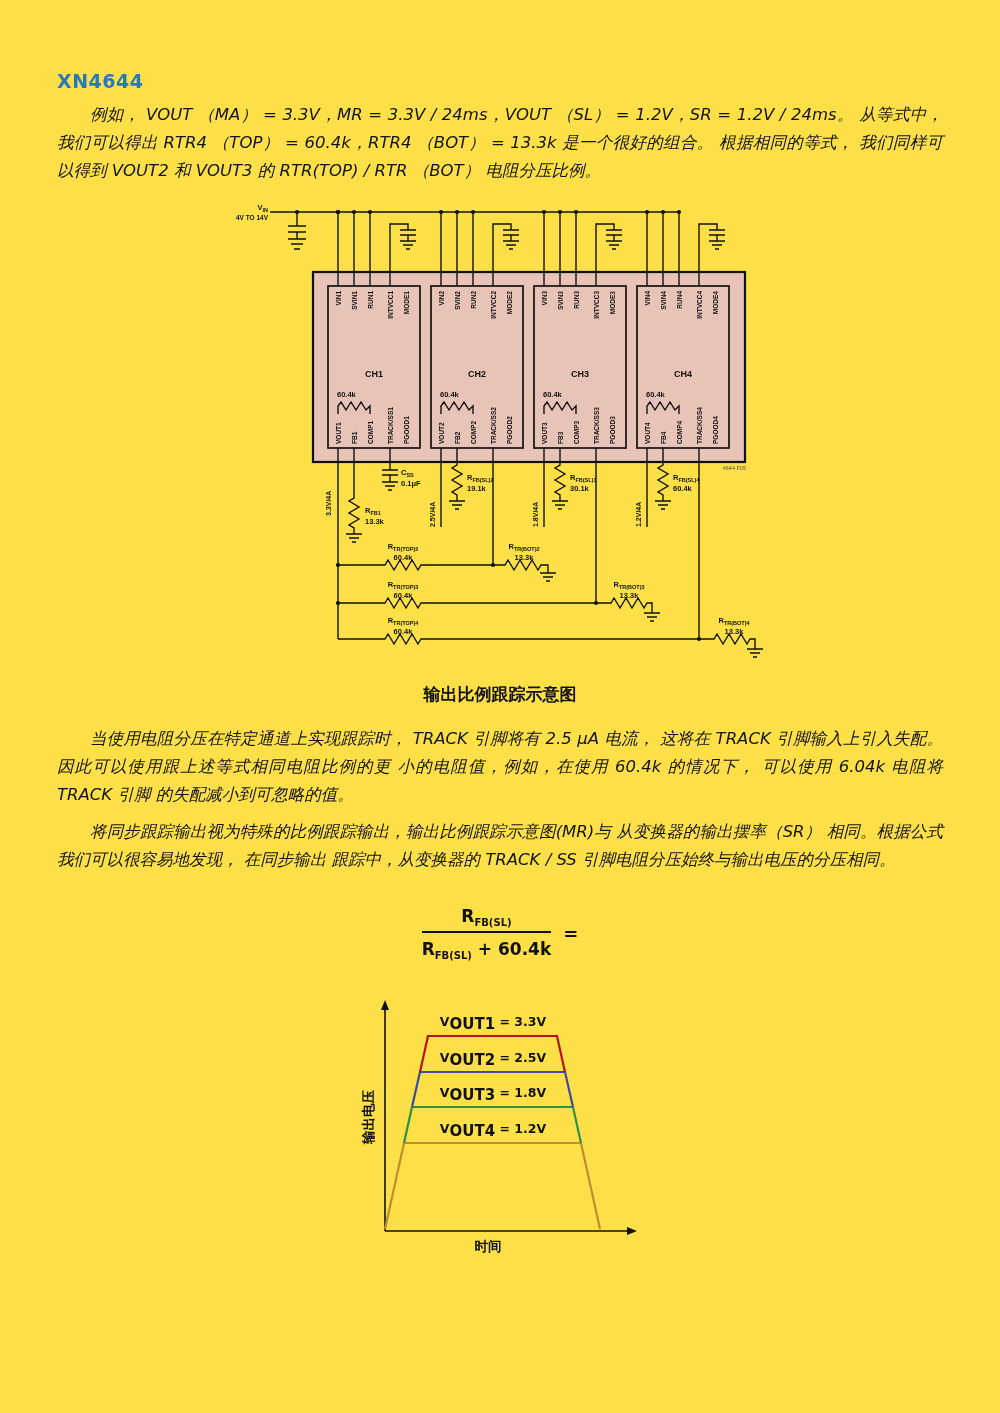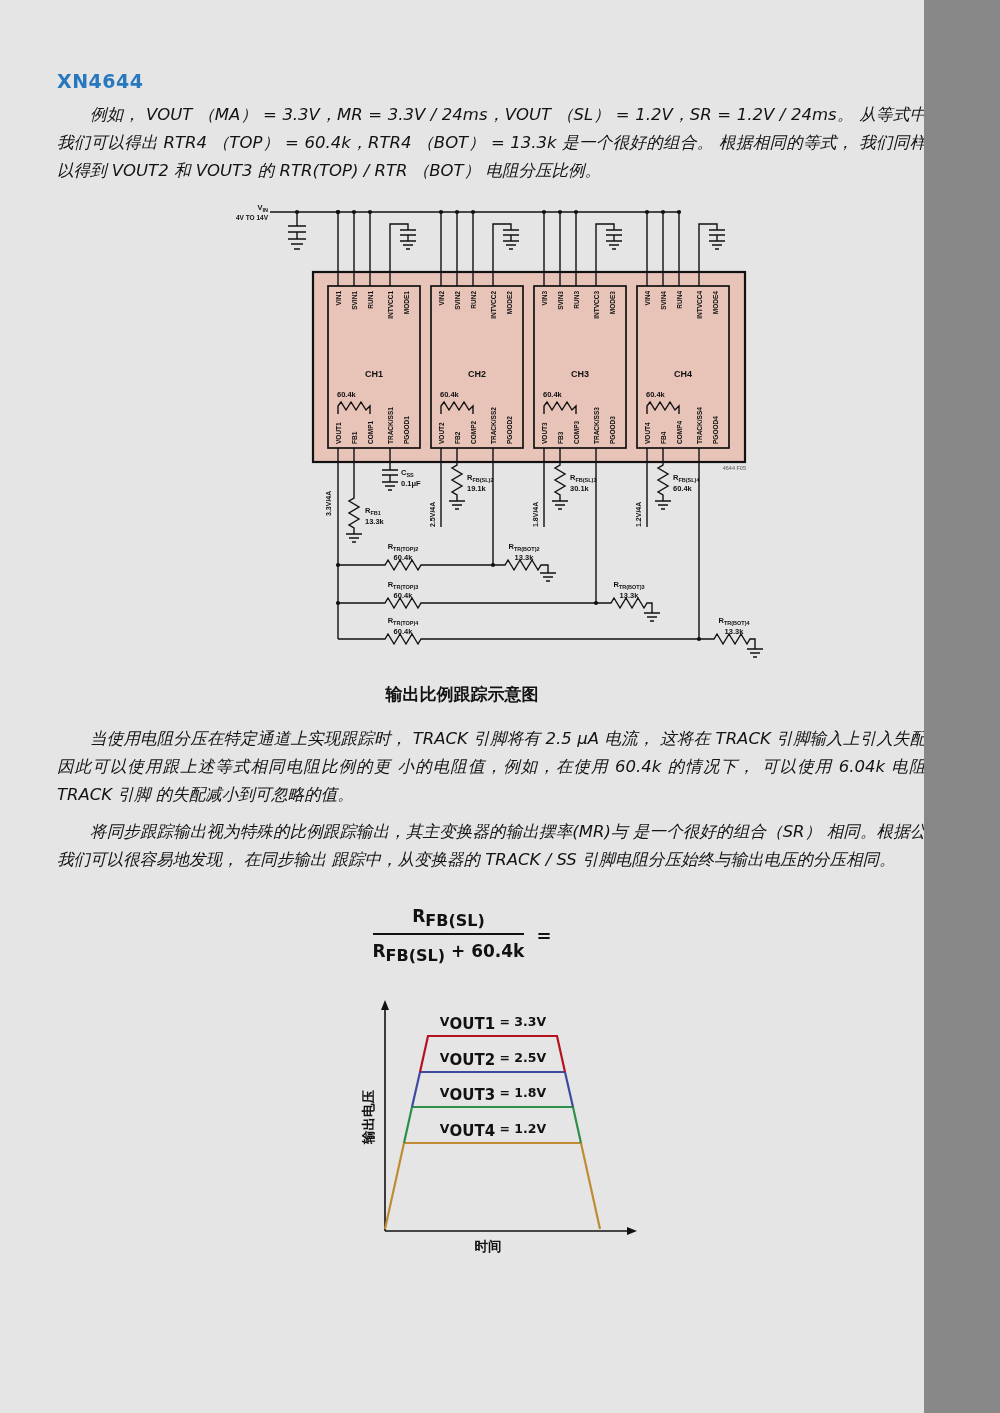--- a/index.html
+++ b/index.html
@@ -1,16 +1,16 @@
 <!DOCTYPE html>
 <html><head>
 <meta charset="utf-8">
 <style>
   html,body{margin:0;padding:0;background:#888;}
-  #page{position:relative;width:924px;height:1413px;background:#e5e5e5;overflow:hidden;
+  #page{position:relative;width:1000px;height:1413px;background:#fde047;overflow:hidden;
         font-family:"DejaVu Sans","Liberation Sans",sans-serif;color:#111;}
   .title{position:absolute;left:57px;top:70px;font-size:19px;font-weight:bold;color:#2878be;letter-spacing:0.5px;}
   .para{position:absolute;left:57px;width:886px;font-size:16.5px;line-height:28px;
         text-align:justify;text-indent:2em;color:#131313;font-style:italic;}
   #p1{top:101px;} #p2{top:725px;} #p3{top:818px;}
   .cap{position:absolute;left:0;width:100%;text-align:center;font-weight:bold;font-size:17px;color:#111;}
   #cap1{top:683px;} #cap2{top:1272px;}
 
   
   #sch{position:absolute;left:200px;top:198px;width:570px;height:480px;}
@@ -28,21 +28,21 @@
   .sub{font-size:5.5px;}
   .fig{font-size:5.5px;font-weight:normal !important;fill:#555 !important;}
 
   
   .formula{position:absolute;top:906px;left:0;width:100%;display:flex;justify-content:center;
            align-items:center;gap:12px;font-weight:bold;color:#111;}
   .frac{display:inline-block;text-align:center;}
   .num{border-bottom:2px solid #111;padding:0 10px 3px;}
   .den{padding-top:6px;}
   .rm{font-size:17px;}
-  .rs{font-size:16px;vertical-align:-3.5px;}
+  .rs{font-size:10px;vertical-align:-3.5px;}
   .eq{font-size:18px;}
 
   
   #chart{position:absolute;left:345px;top:995px;width:300px;height:272px;}
   .ax{stroke:#111;stroke-width:1.6;fill:none;}
   .arr{fill:#111;stroke:none;}
   .wf{fill:none;stroke-width:2.2;stroke-linejoin:miter;}
   .wl{position:absolute;left:418px;width:150px;text-align:center;font-weight:bold;font-size:12.5px;color:#111;white-space:nowrap;}
   .wls{font-size:15px;vertical-align:-3px;}
   .ylab{position:absolute;left:328px;top:1109px;width:80px;height:16px;text-align:center;
@@ -195,21 +195,21 @@
     <text class="t75" x="403" y="634" text-anchor="middle">60.4k</text>
     <text class="t75" x="734" y="623" text-anchor="middle"><tspan>R</tspan><tspan class="sub" dy="1.5">TR(BOT)4</tspan></text>
     <text class="t75" x="734" y="634" text-anchor="middle">13.3k</text>
 
     <text class="fig" x="746" y="470" text-anchor="end">4644 F05</text>
   </svg>
 
   <div class="cap" id="cap1">输出比例跟踪示意图</div>
 
   <div class="para" id="p2">当使用电阻分压在特定通道上实现跟踪时， TRACK 引脚将有 2.5 μA 电流， 这将在 TRACK 引脚输入上引入失配。因此可以使用跟上述等式相同电阻比例的更 小的电阻值，例如，在使用 60.4k 的情况下， 可以使用 6.04k 电阻将 TRACK 引脚 的失配减小到可忽略的值。</div>
-  <div class="para" id="p3">将同步跟踪输出视为特殊的比例跟踪输出，其主变换器的输出摆率(MR)与 是一个很好的组合（SR） 相同。根据公式我们可以很容易地发现， 在同步输出 跟踪中，从变换器的 TRACK / SS 引脚电阻分压始终与输出电压的分压相同。</div>
+  <div class="para" id="p3">将同步跟踪输出视为特殊的比例跟踪输出，输出比例跟踪示意图(MR)与 从变换器的输出摆率（SR） 相同。根据公式我们可以很容易地发现， 在同步输出 跟踪中，从变换器的 TRACK / SS 引脚电阻分压始终与输出电压的分压相同。</div>
 
   <div class="formula">
     <div class="frac">
       <div class="num"><span class="rm">R</span><span class="rs">FB(SL)</span></div>
       <div class="den"><span class="rm">R</span><span class="rs">FB(SL)</span><span class="rm"> + 60.4k</span></div>
     </div>
     <span class="eq">=</span>
   </div>
 
   <svg id="chart" viewBox="345 995 300 272">

